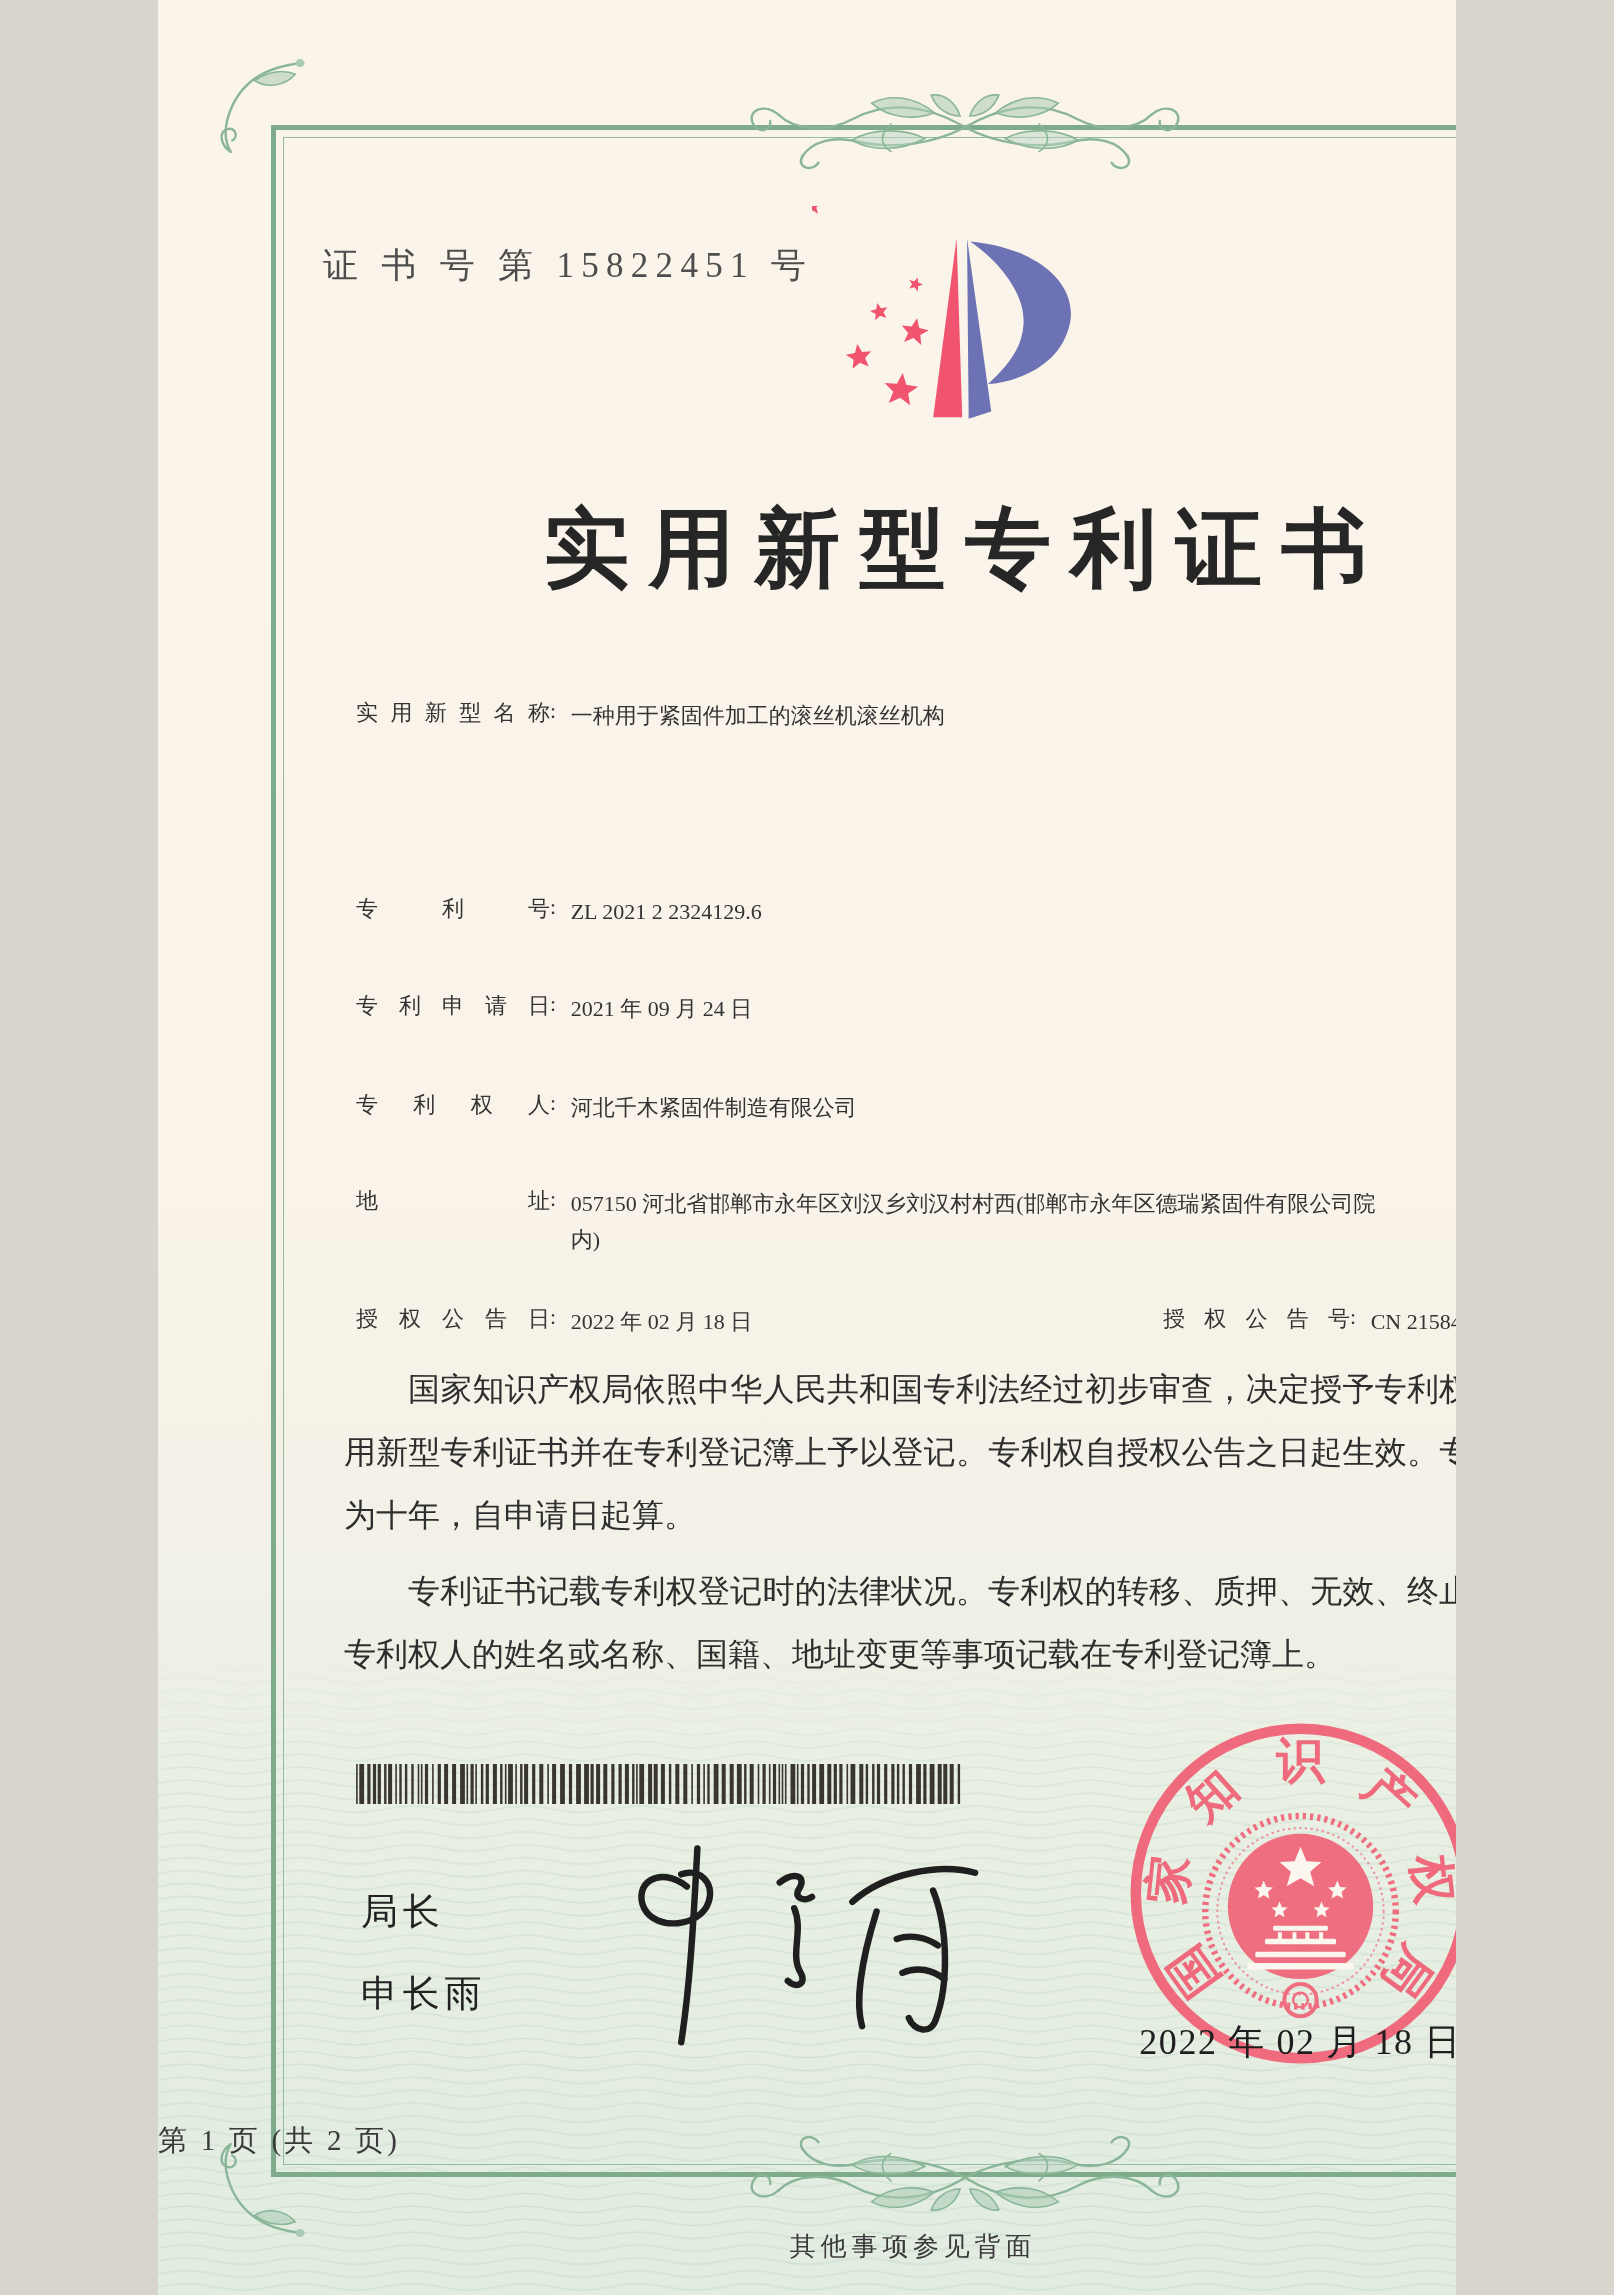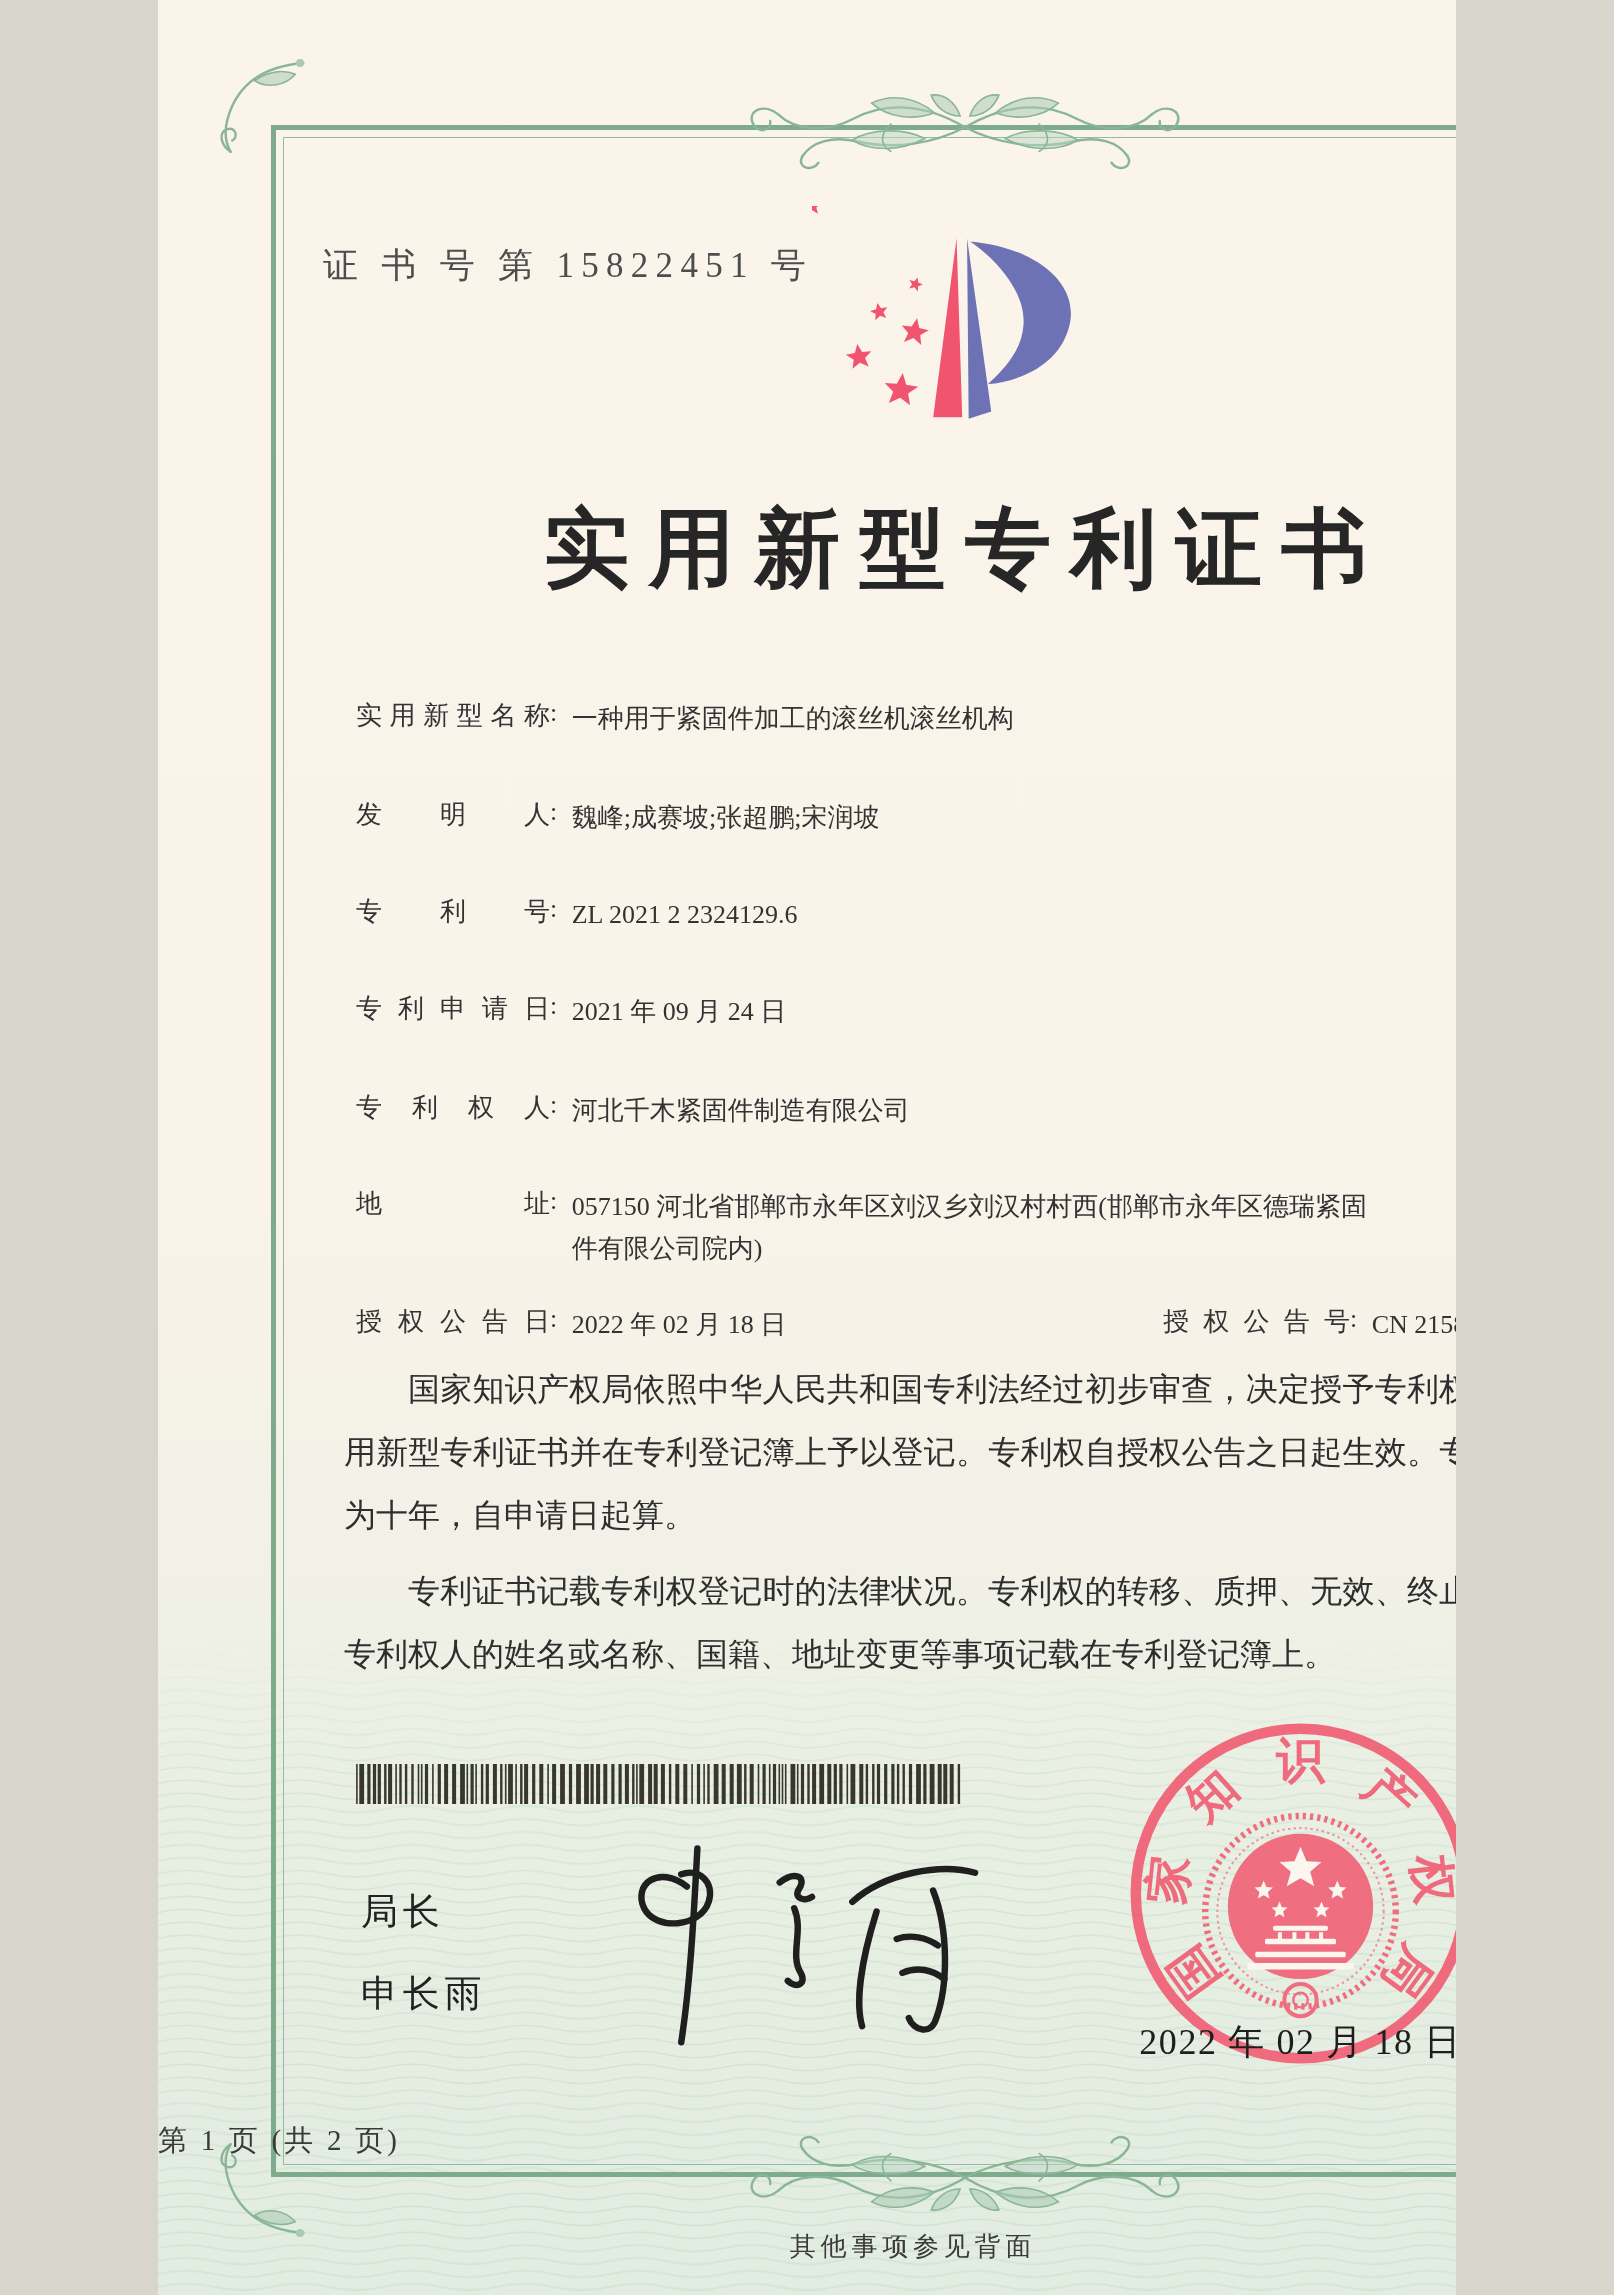--- a/index.html
+++ b/index.html
@@ -32,21 +32,21 @@
   }
   .logo{position:absolute;left:654px;top:206px;}
   .qr{position:absolute;left:1325px;top:236px;}
 
   .title{
     position:absolute;left:0;top:491px;width:1614px;
     text-align:center;font-size:86px;font-weight:bold;
     letter-spacing:19.4px;color:#262626;
   }
 
-  .field{position:absolute;left:198px;width:1259px;font-size:26px;color:#333;}
+  .field{position:absolute;left:198px;width:1259px;font-size:22px;color:#333;}
   .field-label{
     display:inline-block;width:194px;vertical-align:top;
     text-align:justify;text-align-last:justify;
   }
   .field-colon{display:inline-block;vertical-align:top;margin-right:14.5px;}
   .field-value{display:inline-block;vertical-align:top;max-width:815px;line-height:1.62;}
   .grant-right{position:absolute;left:807px;top:0;white-space:nowrap;}
   .grant-right .field-label{width:187px;}
 
   .paras{
@@ -456,23 +456,20 @@
         <rect x="144" y="192" width="8" height="8" fill="#3a3733"></rect>
         <rect x="160" y="192" width="8" height="8" fill="#3a3733"></rect>
         <rect x="168" y="192" width="8" height="8" fill="#3a3733"></rect>
       </svg>
 
     <div class="title">实用新型专利证书</div>
 
     <div class="field" style="top:698px;">
       <span class="field-label">实用新型名称</span><span class="field-colon">:</span><span class="field-value">一种用于紧固件加工的滚丝机滚丝机构</span>
     </div>
-    <div class="field" style="top:797px;">
-      <span class="field-label">发明人</span><span class="field-colon">:</span><span class="field-value">魏峰;成赛坡;张超鹏;宋润坡</span>
-    </div>
     <div class="field" style="top:894px;">
       <span class="field-label">专利号</span><span class="field-colon">:</span><span class="field-value">ZL 2021 2 2324129.6</span>
     </div>
     <div class="field" style="top:991px;">
       <span class="field-label">专利申请日</span><span class="field-colon">:</span><span class="field-value">2021 年 09 月 24 日</span>
     </div>
     <div class="field" style="top:1090px;">
       <span class="field-label">专利权人</span><span class="field-colon">:</span><span class="field-value">河北千木紧固件制造有限公司</span>
     </div>
     <div class="field" style="top:1186px;">

